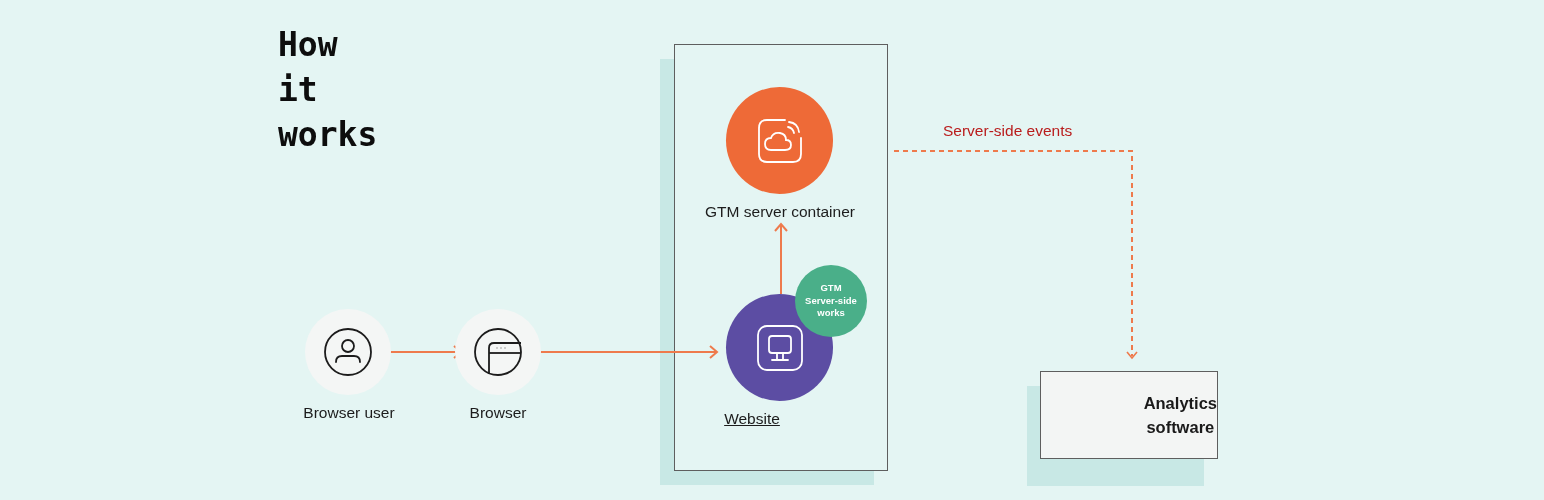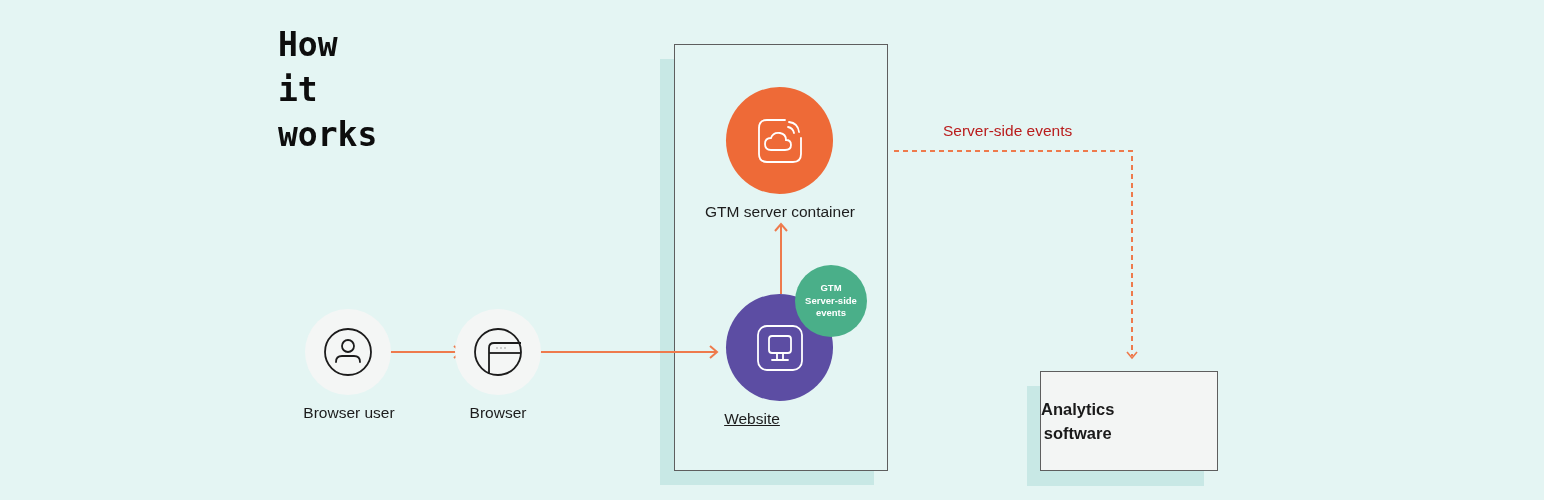--- a/index.html
+++ b/index.html
@@ -15,22 +15,22 @@
     font-family:"DejaVu Sans Mono", "Liberation Mono", monospace;
     font-weight:bold; font-size:33px; line-height:45px;
     color:#0d0d0d; white-space:pre-line; margin:16px;
   }
   .shadow { background:#c8e8e5; }
   .box {
     border:1.5px solid #5e5e5e; box-sizing:border-box;
   }
   .main-box { left:674px; top:44px; width:214px; height:427px; background:#e4f5f3; }
   .main-shadow { left:660px; top:59px; width:214px; height:426px; }
-  .an-box { left:1040px; top:371px; width:178px; height:100px; background:#f3f5f4;
-    display:flex; align-items:center; justify-content:flex-start; text-align:center; }
+  .an-box { left:1040px; top:371px; width:178px; height:88px; background:#f3f5f4;
+    display:flex; align-items:center; justify-content:flex-end; text-align:center; }
   .an-shadow { left:1027px; top:386px; width:177px; height:100px; }
   .an-label { font-weight:bold; font-size:16.5px; line-height:24px; color:#1a1a1a; }
   .circle { border-radius:50%; display:flex; align-items:center; justify-content:center; }
   .node-grey { width:86px; height:86px; background:#f4f6f5; }
   .lbl { font-size:15.5px; color:#1c1c1c; text-align:center; white-space:nowrap; transform:translateX(-50%); }
   .orange { left:726px; top:87px; width:107px; height:107px; background:#ee6a37; }
   .purple { left:726px; top:294px; width:107px; height:107px; background:#5c4da3; }
   .green { left:795px; top:265px; width:72px; height:72px; background:#4aaf89;
     color:#fff; font-weight:bold; font-size:9.5px; line-height:12.5px; text-align:center; }
   .green span { white-space:pre-line; display:block; }
@@ -115,14 +115,14 @@
       <line x1="28" y1="30" x2="28" y2="37"></line>
       <line x1="17" y1="37" x2="33" y2="37"></line>
     </g>
   </svg>
 </div>
 <div class="abs lbl" style="left:752px; top:410px;text-decoration:underline;">Website</div>
 
 <div class="abs circle green">
   <span>GTM
 Server-side
-events</span>
+works</span>
 </div>
 
 </body></html>

